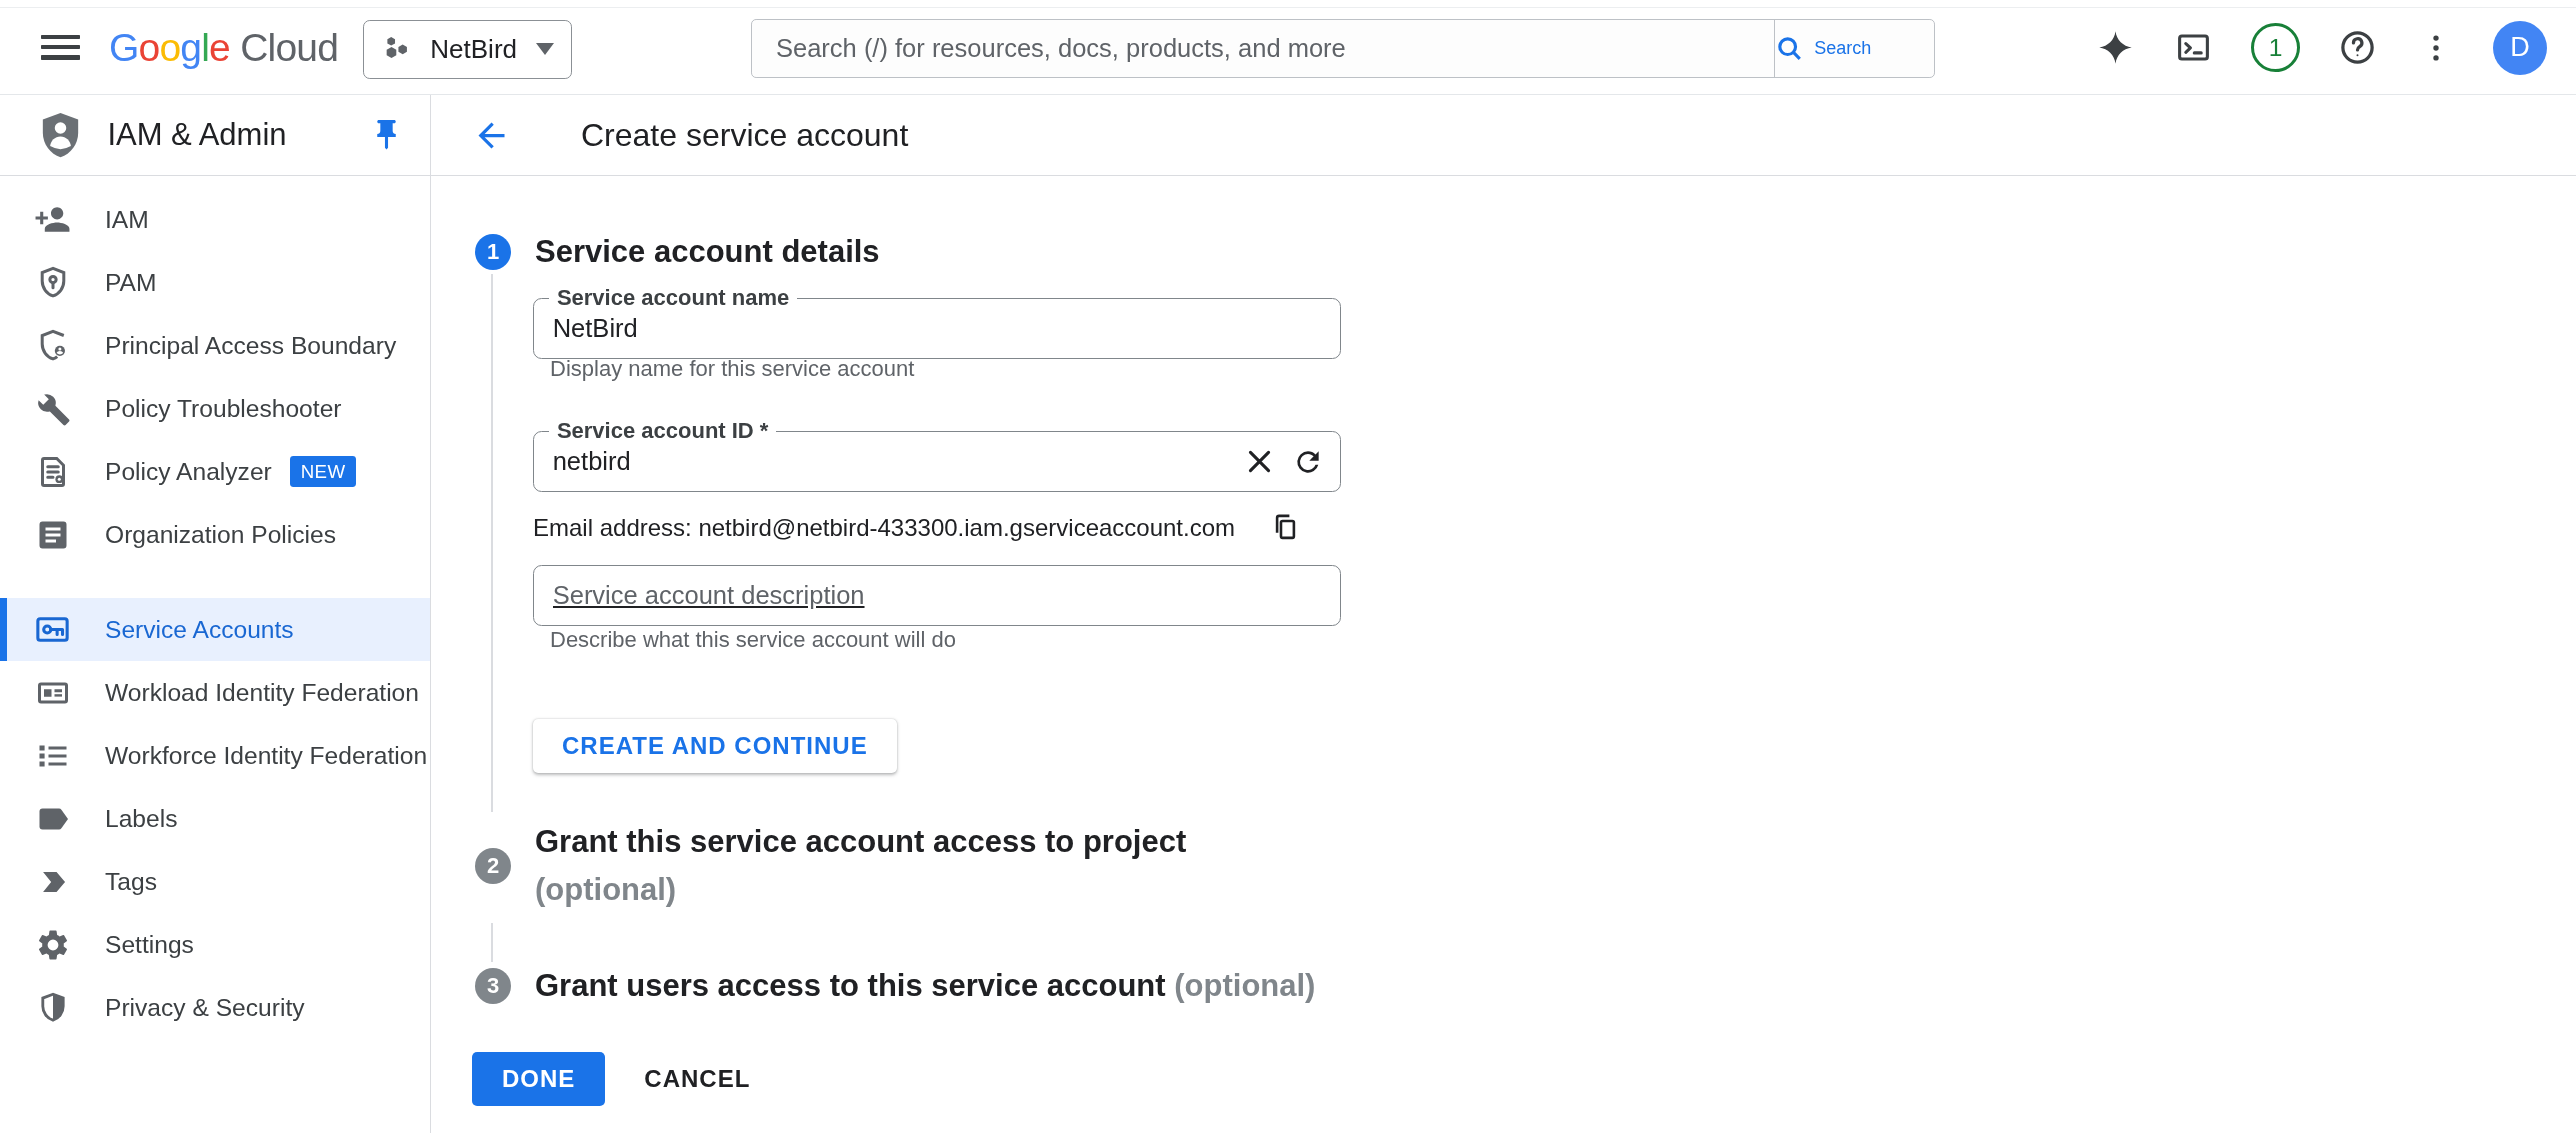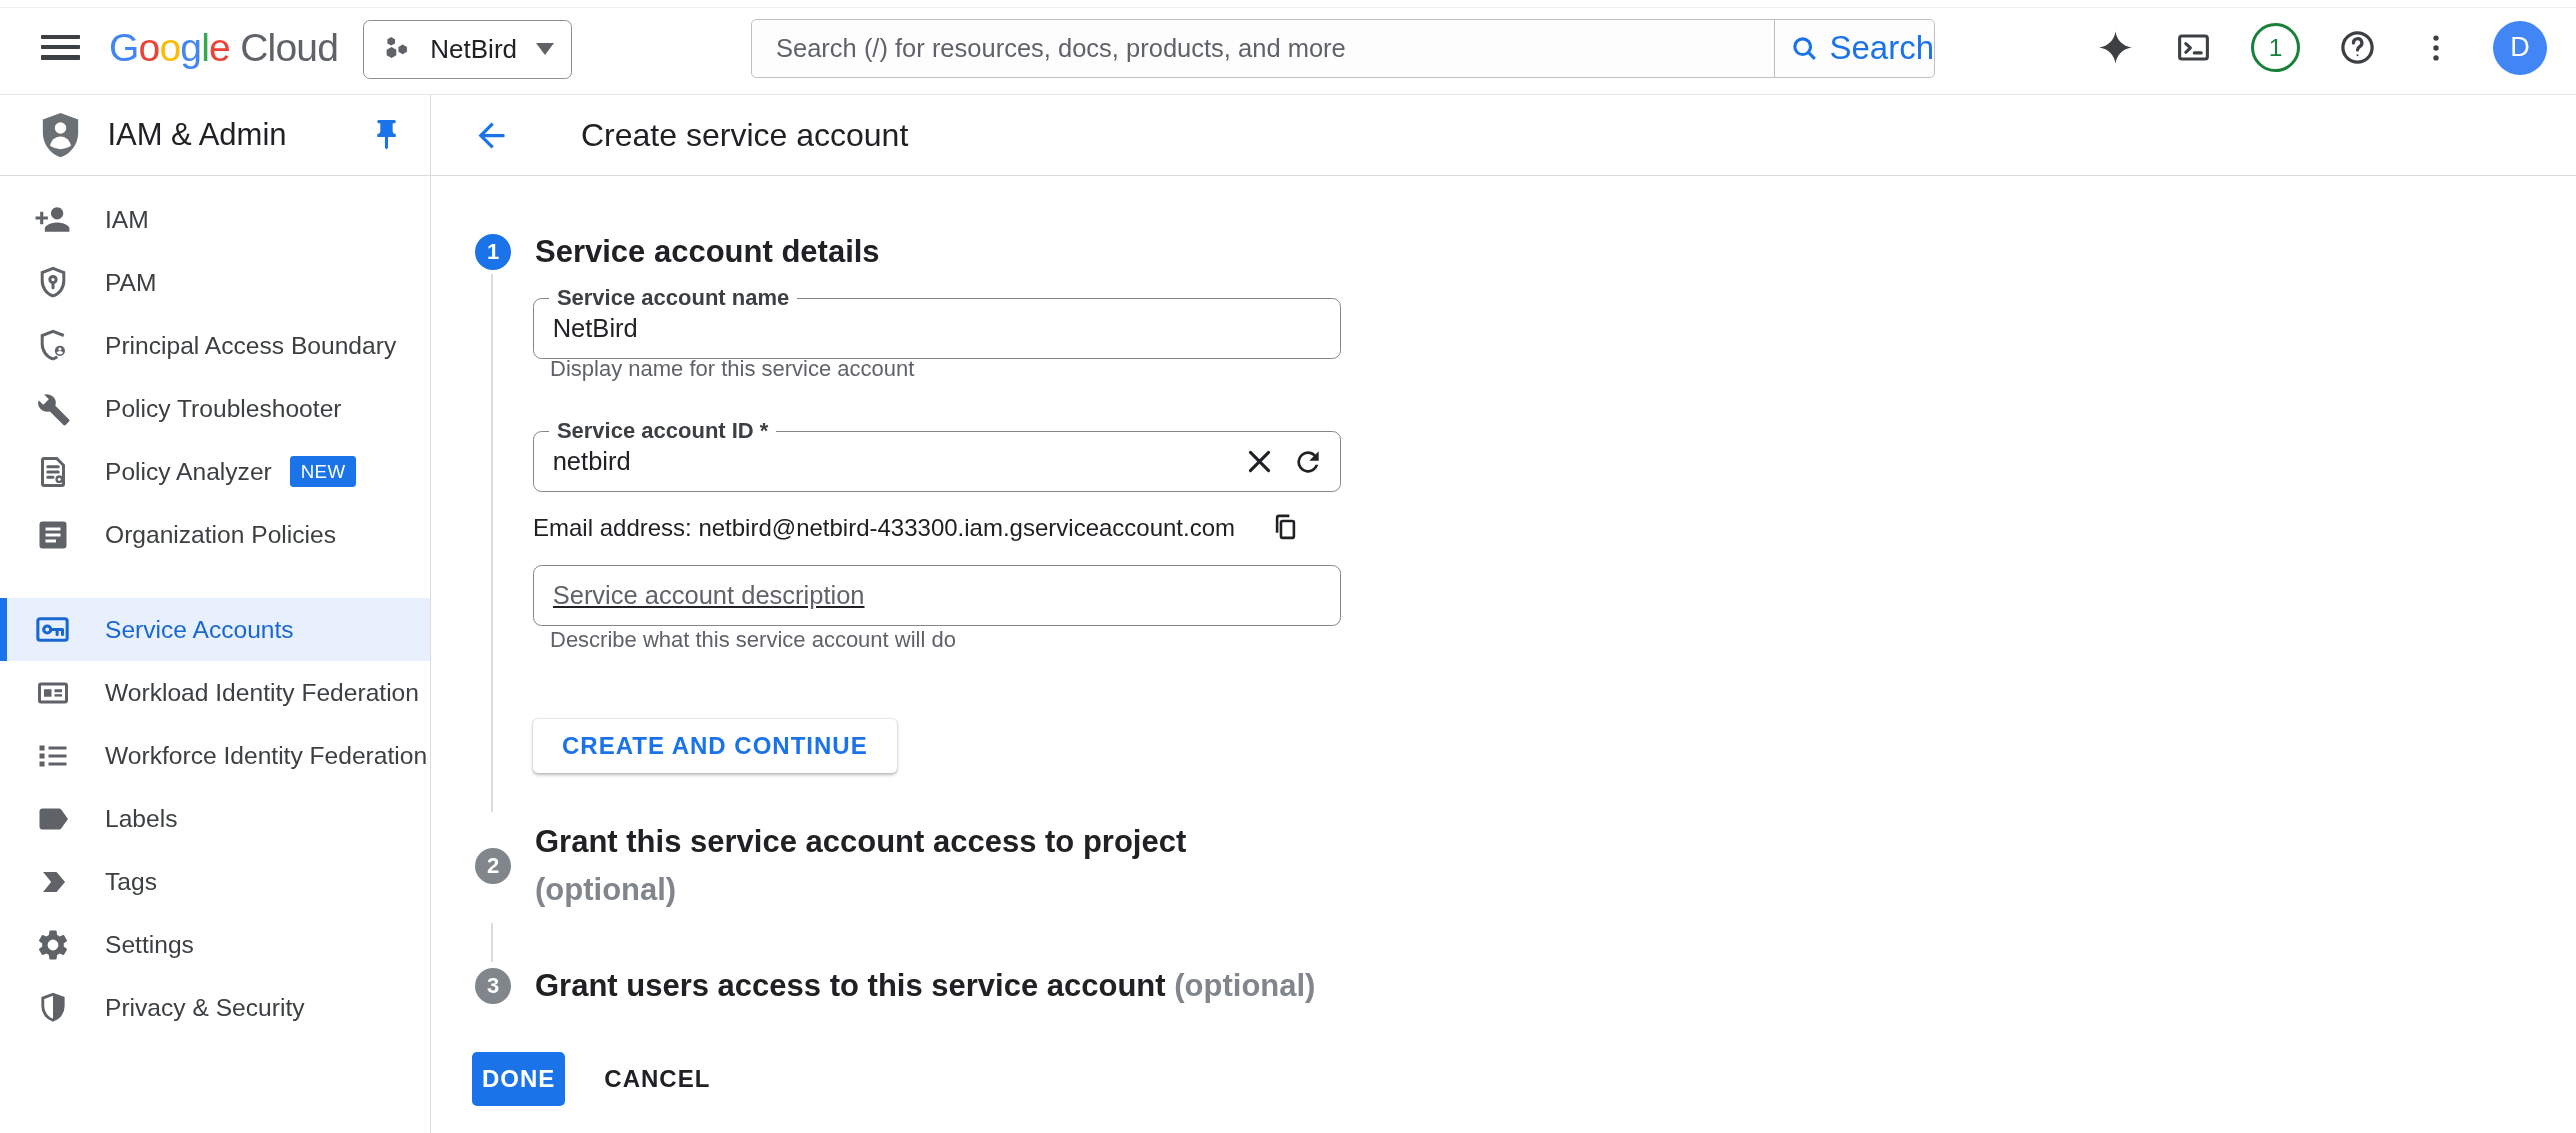--- a/index.html
+++ b/index.html
@@ -24,21 +24,21 @@
   .project-name { font-size:26px; margin-left:15.3px; color:#202124; }
   .caret { width:0; height:0; border-left:9.3px solid transparent; border-right:9.3px solid transparent;
     border-top:12px solid #5f6368; margin-left:18.7px; }
 
   .searchbox { position:absolute; left:751px; top:18.7px; width:1184px; height:59px;
     border:1.7px solid #bdc1c6; border-radius:5.1px; display:flex; background:#fdfdfd; overflow:hidden; }
   .searchbox input { flex:1; border:none; outline:none; background:transparent; font-size:25.5px;
     padding:0 24px; color:#202124; font-family:inherit; }
   .searchbox input::placeholder { color:#5f6368; }
   .search-btn { width:160px; border-left:1.7px solid #bdc1c6; display:flex; align-items:center;
-    justify-content:flex-end; gap:10.2px; color:#1a73e8; font-size:33px; font-weight:500; cursor:pointer; }
+    justify-content:flex-start; gap:10.2px; color:#1a73e8; font-size:18px; font-weight:500; cursor:pointer; }
 
   .top-icons { position:absolute; right:29px; top:0; height:95px; display:flex; align-items:center; gap:37px; }
   .tico { width:41px; height:41px; display:flex; align-items:center; justify-content:center; cursor:pointer; color:#3c4043; }
   .num-badge { width:49px; height:49px; border:3.4px solid #188038; border-radius:50%;
     color:#188038; font-size:24.6px; display:flex; align-items:center; justify-content:center; cursor:pointer; }
   .avatar { width:54px; height:54px; border-radius:50%; background:#4285f4; color:#fff;
     font-size:27px; display:flex; align-items:center; justify-content:center; cursor:pointer; }
 
   
   .subheader { position:absolute; top:95px; left:0; width:2576px; height:81px; background:#fff; display:flex; }
@@ -84,21 +84,21 @@
   .helper { position:absolute; left:119px; font-size:22px; color:#5f6368; }
   .email-row { position:absolute; left:102px; top:333px; display:flex; align-items:center; gap:32px; }
   .email-text { font-size:24px; color:#202124; }
   .copy-btn { width:37px; height:37px; cursor:pointer; display:flex; align-items:center; justify-content:center; }
 
   .btn-create { position:absolute; left:102px; top:543px; height:54px; padding:0 29px;
     background:#fff; border:none; border-radius:5.1px; color:#1a73e8; font-size:24px; font-weight:700;
     letter-spacing:1px; box-shadow:0 1.7px 3.4px rgba(60,64,67,.35), 0 0 1.7px rgba(60,64,67,.2);
     cursor:pointer; font-family:inherit; }
   .actions { position:absolute; left:41px; top:876px; display:flex; align-items:center; gap:39px; }
-  .btn-done { height:54px; padding:0 10px; background:#1a73e8; color:#fff; border:none; border-radius:5.1px;
+  .btn-done { height:54px; padding:0 30px; background:#1a73e8; color:#fff; border:none; border-radius:5.1px;
     font-size:24px; font-weight:700; letter-spacing:1px; cursor:pointer; font-family:inherit; }
   .btn-cancel { background:none; border:none; color:#202124; font-size:24px; font-weight:700;
     letter-spacing:1px; cursor:pointer; font-family:inherit; }
 </style>
 </head>
 <body>
 
 <div class="topbar">
   <div class="top-hairline"></div>
   <div class="hamburger">

